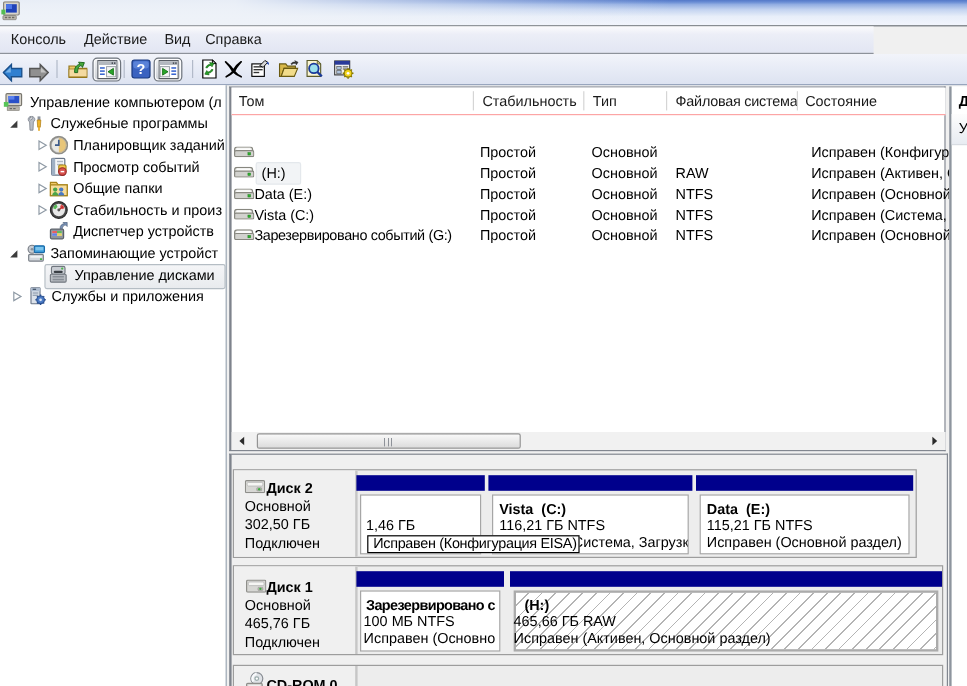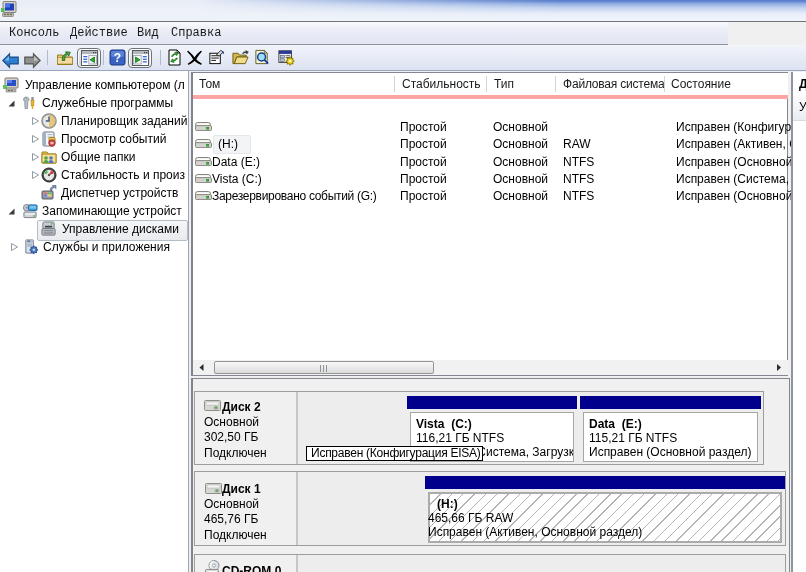--- a/index.html
+++ b/index.html
@@ -8,41 +8,41 @@
 .abs{position:absolute;}
 
 #title{left:0;top:0;width:806px;height:21px;border-bottom:1px solid #6f747b;box-sizing:content-box;
  background:linear-gradient(to bottom,#5479c8 0,#688cd4 8%,#93aee2 18%,#c3d3f0 38%,#e8eef9 65%,#f2f5fd 100%);}
 #title .lightleft{position:absolute;left:0;top:0;width:560px;height:21px;
  background:linear-gradient(to right,rgba(238,242,248,.96) 35%,rgba(238,242,248,0));}
 #title .txt{position:absolute;left:19px;top:2px;color:#3a3a3a;font-size:12px;letter-spacing:0.35px;}
 
 #menu{left:0;top:22px;width:728px;height:23px;
  background:linear-gradient(to bottom,#fbfbfd 0,#eceef7 30%,#e2e6f3 100%);
- border-bottom:1px solid #8d929a;box-sizing:border-box;font-family:Liberation Mono, monospace;}
+ border-bottom:1px solid #8d929a;box-sizing:border-box;}
 #menu span{position:absolute;top:4px;color:#1a1a1a;}
 
 #tool{left:0;top:45px;width:806px;height:26px;
  background:linear-gradient(to bottom,#f2f4fa 0,#e7ebf6 50%,#dde3f1 100%);
  border-bottom:1px solid #98a5bd;box-sizing:border-box;}
 .tsep{position:absolute;top:5px;width:1px;height:15px;background:#b2bac9;}
 .tico{position:absolute;top:4px;width:17px;height:17px;}
 .tbtn{position:absolute;top:3px;width:24px;height:20px;border:1px solid #6e747c;border-radius:4px;
  background:linear-gradient(to bottom,#f1f2f4,#cdd1d6);box-shadow:inset 0 0 0 1px rgba(255,255,255,.85);box-sizing:border-box;}
 .tbtn svg{position:absolute;left:3px;top:1px;}
 
 #tree{left:0;top:71px;width:189px;height:501px;background:#fff;border-right:1px solid #9aa5b1;box-sizing:border-box;}
 .trow{position:absolute;height:18px;line-height:18px;white-space:nowrap;}
 .tri{position:absolute;width:16px;height:16px;top:1px;}
 .ticon16{position:absolute;width:16px;height:16px;top:1px;}
 .sel{position:absolute;left:37px;top:149px;width:149px;height:19px;border:1px solid #b5bdc4;border-radius:2px;
  background:linear-gradient(to bottom,#f4f5f7,#e9ebee);}
 
 #lpane{left:191px;top:72px;width:597px;height:304px;background:#fff;border:1px solid #828790;border-left:2px solid #7e838c;box-sizing:border-box;}
-#lhead{position:absolute;left:0;top:0;width:595px;height:22px;background:#fff;border-bottom:4px solid #fca5a5;}
+#lhead{position:absolute;left:0;top:0;width:595px;height:22px;background:#fff;border-bottom:1px solid #fca5a5;}
 #lhead .h{position:absolute;top:4px;color:#1a1a1a;}
 #lhead .hs{position:absolute;top:3px;width:1px;height:16px;background:#d5d5d5;}
 .lrow{position:absolute;left:0;width:595px;height:18px;line-height:18px;white-space:nowrap;margin-top:20px;}
 .lrow span{position:absolute;top:0;}
 .vicon{position:absolute;top:4px;width:17px;height:9px;}
 
 #hscroll{position:absolute;left:0;bottom:0;width:595px;height:15px;background:#f1f1f1;}
 .sbtn{position:absolute;top:0;width:17px;height:15px;}
 #hthumb{position:absolute;left:21px;top:1px;width:220px;height:13px;
  background:linear-gradient(to bottom,#f9f9f9,#dcdcdc);border:1px solid #949494;border-radius:2px;box-sizing:border-box;}
@@ -441,20 +441,25 @@
         <rect x="0.5" y="0.5" width="16" height="10" rx="1" fill="#d7d7d4" stroke="#8e8e8a"></rect>
         <rect x="2" y="2" width="13" height="3" rx="1" fill="#f6f6f4" stroke="#aaa" stroke-width="0.5"></rect>
         <rect x="10" y="6.5" width="4" height="2.5" rx="0.5" fill="#bdbdb9" stroke="#8e8e8a" stroke-width="0.5"></rect>
         <circle cx="12" cy="7.7" r="1" fill="#3fae3f"></circle>
       </svg>
       <div style="top:8px;left:27px;font-weight:bold">Диск 2</div>
       <div style="top:23px">Основной</div>
       <div style="top:38px">302,50 ГБ</div>
       <div style="top:54px">Подключен</div>
     </div>
+    <div class="part" style="left:102px;width:107px;height:66px">
+      <div class="pstripe"></div>
+        <div class="pbody"></div>
+      <div class="ptxt" style="left:8px;top:35px">1,46 ГБ</div>
+    </div>
     <div class="part" style="left:212px;width:170px;height:66px">
       <div class="pstripe"></div>
         <div class="pbody"></div>
       <div class="ptxt" style="left:9px;top:21px;right:4px;overflow:hidden"><b>Vista&nbsp;&nbsp;(C:)</b><br>116,21 ГБ NTFS<br><span style="white-space:nowrap">Исправен (Система, Загрузка, Файл</span></div>
     </div>
     <div class="part" style="left:385px;width:181px;height:66px">
       <div class="pstripe"></div>
         <div class="pbody"></div>
       <div class="ptxt" style="left:9px;top:21px"><b>Data&nbsp;&nbsp;(E:)</b><br>115,21 ГБ NTFS<br>Исправен (Основной раздел)</div>
     </div>
@@ -469,20 +474,25 @@
       <svg style="position:absolute;left:10px;top:11px" width="17" height="11" viewBox="0 0 17 11">
         <rect x="0.5" y="0.5" width="16" height="10" rx="1" fill="#d7d7d4" stroke="#8e8e8a"></rect>
         <rect x="2" y="2" width="13" height="3" rx="1" fill="#f6f6f4" stroke="#aaa" stroke-width="0.5"></rect>
         <rect x="10" y="6.5" width="4" height="2.5" rx="0.5" fill="#bdbdb9" stroke="#8e8e8a" stroke-width="0.5"></rect>
         <circle cx="12" cy="7.7" r="1" fill="#3fae3f"></circle>
       </svg>
       <div style="top:10px;left:27px;font-weight:bold">Диск 1</div>
       <div style="top:25px">Основной</div>
       <div style="top:40px">465,76 ГБ</div>
       <div style="top:56px">Подключен</div>
+    </div>
+    <div class="part" style="left:102px;width:123px;height:67px">
+      <div class="pstripe"></div>
+        <div class="pbody"></div>
+      <div class="ptxt" style="left:6px;top:21px;right:2px;overflow:hidden"><b style="white-space:nowrap;padding-left:2px;letter-spacing:-0.5px">Зарезервировано с</b><br>100 МБ NTFS<br><span style="white-space:nowrap">Исправен (Основно</span></div>
     </div>
     <div class="part" style="left:230px;width:360px;height:67px">
       <div class="pstripe"></div>
       <div class="pbody" style="border:2px solid #ababab;background:
         repeating-linear-gradient(135deg,rgba(150,150,150,0) 0px,rgba(150,150,150,0) 7px,rgba(130,130,130,.6) 7px,rgba(130,130,130,.6) 8px),#fff"></div>
       <div class="ptxt" style="left:3px;top:21px"><b style="padding-left:9px">(H:)</b><br>465,66 ГБ RAW<br>Исправен (Активен, Основной раздел)</div>
     </div>
   </div>
 
   <div class="drow" style="left:1px;top:175px;width:592px;height:40px">

